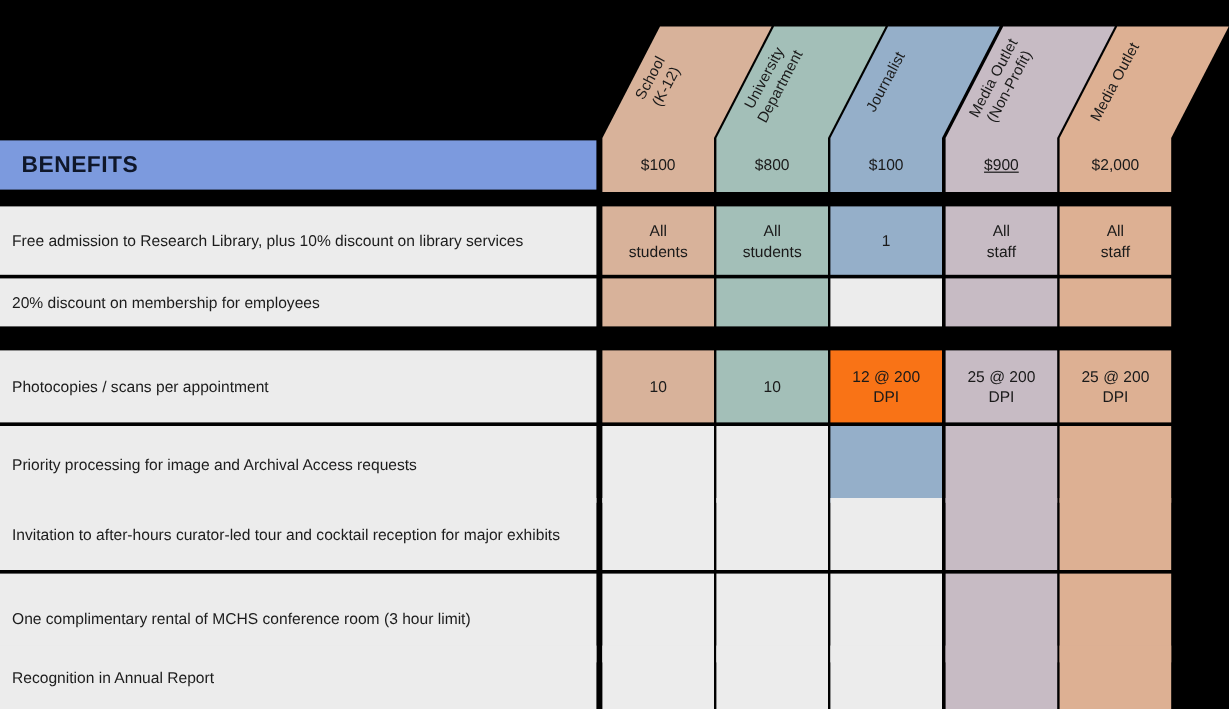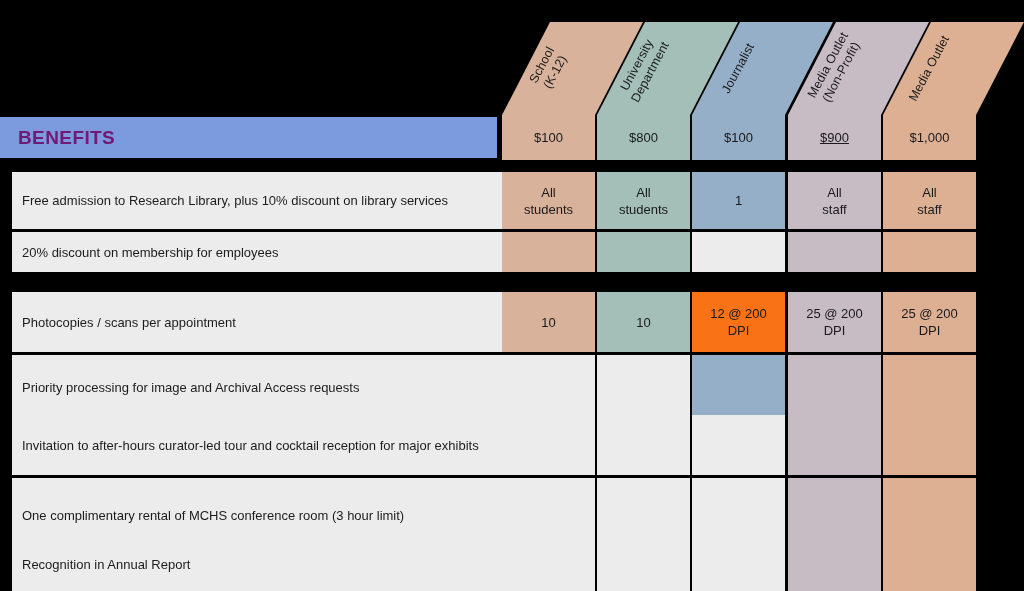--- a/index.html
+++ b/index.html
@@ -85,21 +85,21 @@
     left: 0;
     top: 117px;
     width: 497px;
     height: 41px;
     background: #7c9ade;
     display: flex;
     align-items: center;
   }
   #benefits-bar .title {
     margin-left: 18px;
-    color: #701a75;
+    color: #0f172a;
     font-size: 19px;
     font-weight: bold;
     letter-spacing: 0.4px;
   }
 
   
   .row {
     position: absolute;
     left: 0;
     width: 1024px;
@@ -108,21 +108,20 @@
     position: absolute;
     left: 0;
     top: 0;
     width: 497px;
     height: 100%;
     background: #ececec;
     display: flex;
     align-items: center;
     box-sizing: border-box;
     padding: 0 14px 0 10px;
-    margin-left: 12px;
   }
   .row-label span {
     font-size: 13px;
     line-height: 19px;
     color: #1c1c1c;
   }
   .cell {
     position: absolute;
     top: 0;
     width: 93px;
@@ -202,21 +201,21 @@
       <div class="tier-head" style="left: 883px;">
         <div class="tier-skew">
           <svg width="93" height="94" viewBox="0 0 93 94">
             <polygon points="48,0 141,0 93,93 0,93" fill="#ddb093"></polygon>
           </svg>
         </div>
         <div class="tier-label">
           <span>Media Outlet</span>
         </div>
         <div class="tier-price" style="background: rgb(221, 176, 147);">
-          <span>$1,000</span>
+          <span>$2,000</span>
         </div>
       </div>
     </div>
 
   <div id="benefits-bar">
     <span class="title">BENEFITS</span>
   </div>
 
   <div id="rows-container">
       <div class="row" style="top: 172px; height: 57px;">

